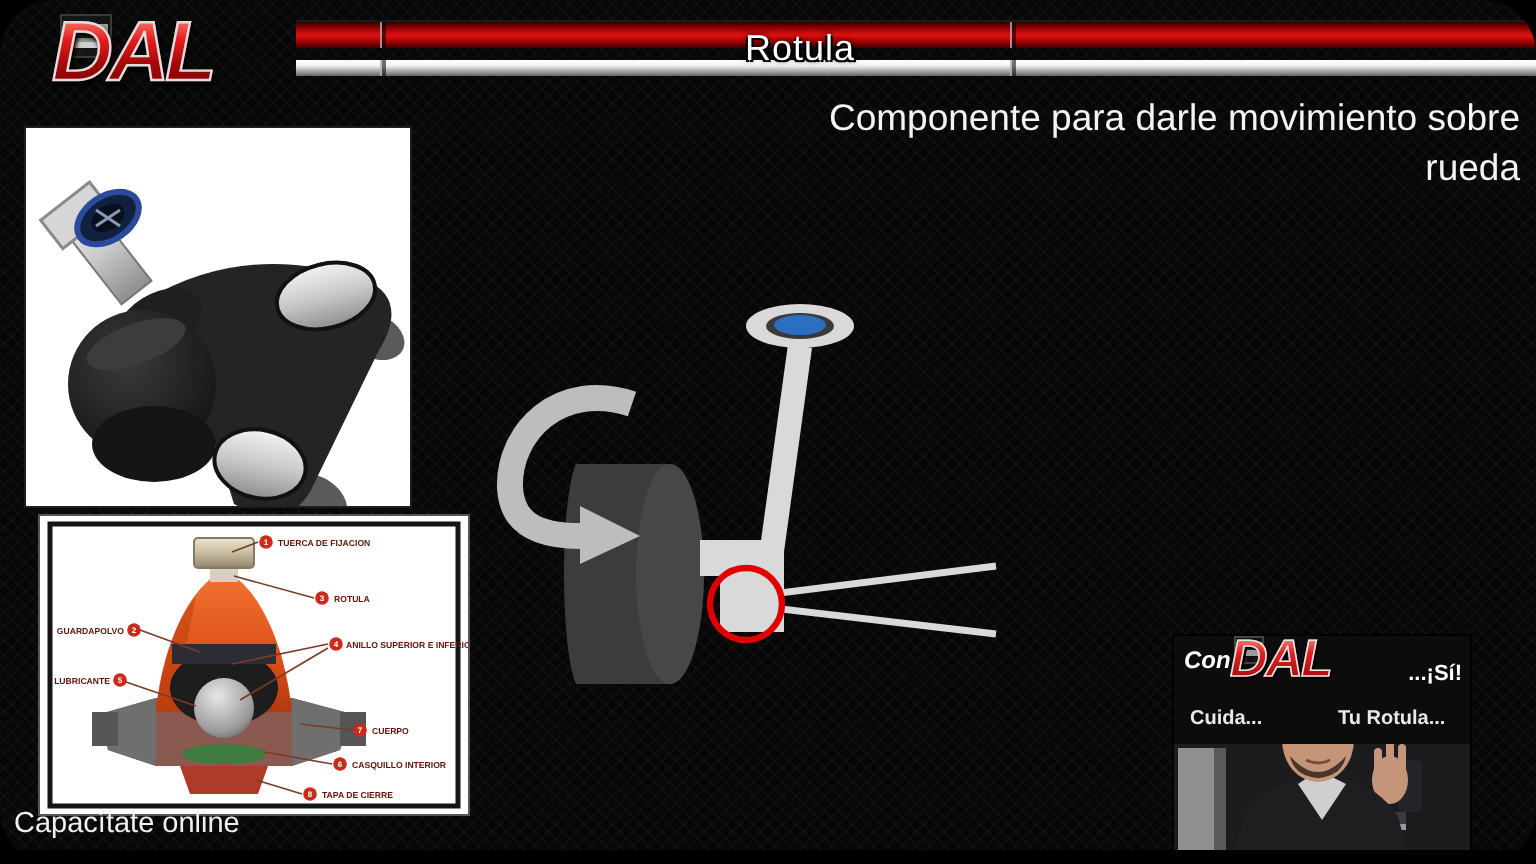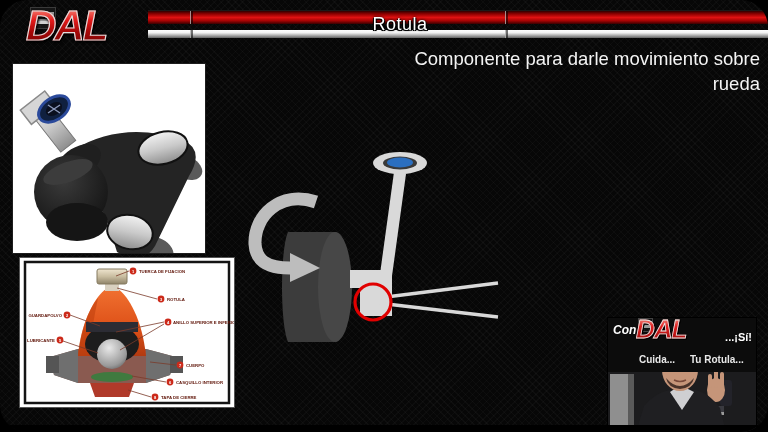--- a/index.html
+++ b/index.html
@@ -43,34 +43,34 @@
   
   .photo-panel{position:absolute;left:13px;top:64px;width:192px;height:189px;background:#fff;box-shadow:0 0 0 1px #1d1d1d;}
   
   .desc{position:absolute;left:255px;top:47px;width:505px;color:#f4f4f4;font-size:18.5px;line-height:24.5px;text-align:right;}
   .desc div{white-space:nowrap;}
   
   .illus{position:absolute;left:240px;top:140px;width:270px;height:215px;}
   
   .diagram-panel{position:absolute;left:20px;top:258px;width:214px;height:149px;background:#fff;box-shadow:0 0 0 1px #555;}
   
-  .webcam{position:absolute;left:608px;top:318px;width:148px;height:114px;background:linear-gradient(180deg,#151515,#0a0a0a);overflow:hidden;box-shadow:0 0 0 1px #000;}
+  .webcam{position:absolute;left:587px;top:318px;width:148px;height:114px;background:linear-gradient(180deg,#151515,#0a0a0a);overflow:hidden;box-shadow:0 0 0 1px #000;}
   .webcam .banner{position:absolute;left:0;top:0;width:148px;height:54px;background:#0c0c0c;}
   .wc-prefix{position:absolute;left:5px;top:5px;color:#fff;font-weight:bold;font-style:italic;font-size:12px;}
   .wc-dal{
     position:absolute;left:28px;top:-4px;
     font-size:26px;font-weight:bold;font-style:italic;letter-spacing:-1px;
     background:linear-gradient(180deg,#ffc4b4 0%,#e02020 40%,#8c0606 100%);
     -webkit-background-clip:text;background-clip:text;color:transparent;
     -webkit-text-stroke:0.8px #e6e6e6;
     filter:drop-shadow(1px 1px 0 #000);
   }
   .wc-truck{position:absolute;left:30px;top:0px;width:15px;height:14px;background:#101010;border:1px solid #444;overflow:hidden;}
   .wc-suffix{position:absolute;right:4px;top:13px;color:#fff;font-weight:bold;font-size:11px;}
-  .wc-l2a{position:absolute;left:8px;top:36px;color:#e8e8e8;font-weight:bold;font-size:10px;margin-left:23px;}
+  .wc-l2a{position:absolute;left:8px;top:36px;color:#e8e8e8;font-weight:bold;font-size:10px;}
   .wc-l2b{position:absolute;left:82px;top:36px;color:#e8e8e8;font-weight:bold;font-size:10px;}
   
   .caption{position:absolute;left:7px;top:404px;color:#efefef;font-size:14.5px;}
   .bottom-bar{position:absolute;left:0;top:425px;width:768px;height:7px;background:#000;}
 </style>
 </head>
 <body>
 
 <div class="stage">
 
@@ -298,15 +298,16 @@
           <rect x="9" y="10" width="3" height="2" fill="#1a1a1a"></rect>
         </svg>
       </div>
       <div class="wc-dal">DAL</div>
       <div class="wc-suffix">...¡Sí!</div>
       <div class="wc-l2a">Cuida...</div>
       <div class="wc-l2b">Tu Rotula...</div>
     </div>
   </div>
 
+  <div class="caption">Capacítate online</div>
   <div class="bottom-bar"></div>
 
 </div>
 
 </body></html>

